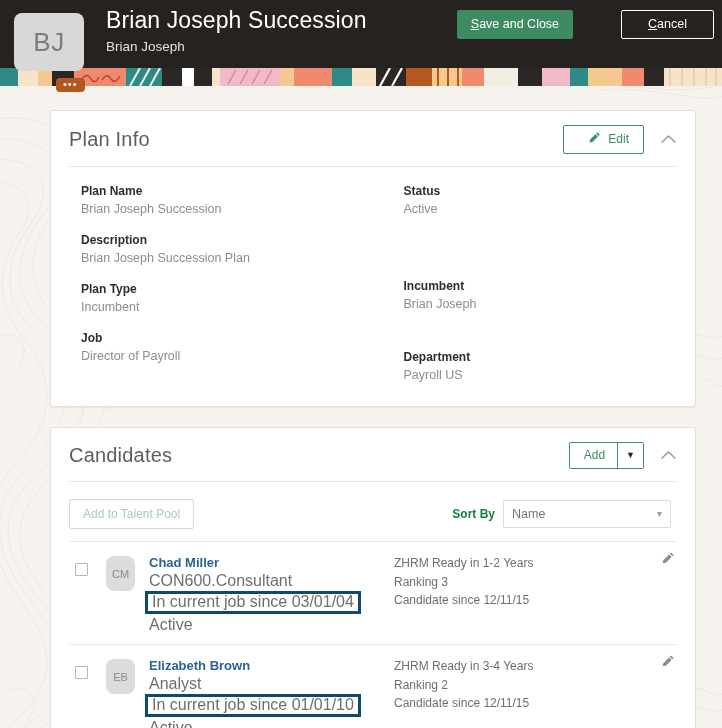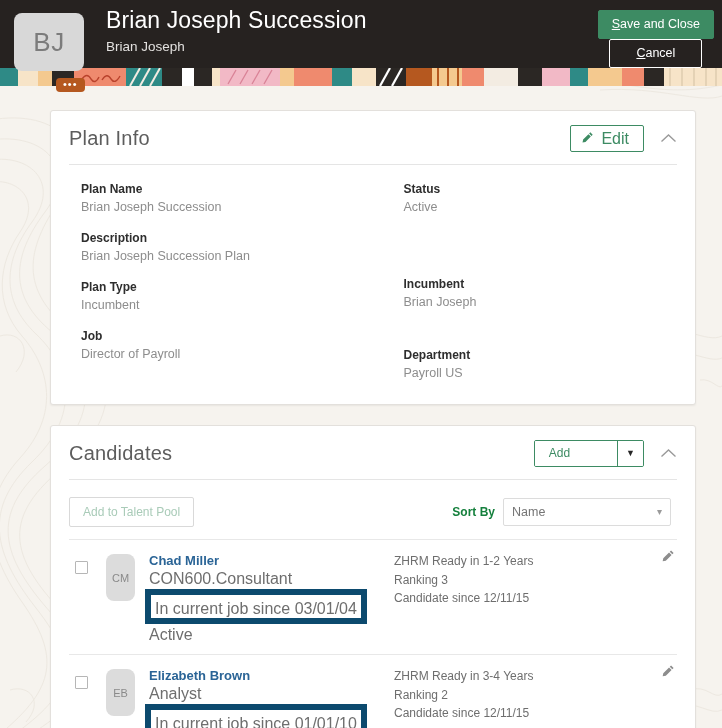--- a/index.html
+++ b/index.html
@@ -53,21 +53,21 @@
     font-weight: 400;
     line-height: 18px;
     margin-top: 3px;
   }
   .header-actions {
     position: absolute;
     top: 10px;
     right: 8px;
     display: flex;
     align-items: center;
-    flex-direction: column;
+    gap: 10px;
   }
   .btn-save {
     background: #3d8b63;
     color: #ffffff;
     border: 1px solid #3d8b63;
     font-size: 12.5px;
     font-family: "Liberation Sans", sans-serif;
     padding: 5px 13px 6px 13px;
     border-radius: 2px;
     cursor: pointer;
@@ -78,20 +78,21 @@
     background: transparent;
     color: #ffffff;
     border: 1px solid #ffffff;
     font-size: 12.5px;
     font-family: "Liberation Sans", sans-serif;
     padding: 5px 26px 6px 26px;
     border-radius: 2px;
     cursor: pointer;
     line-height: 16px;
     white-space: nowrap;
+    margin-left: 38px;
   }
   .akey { text-decoration: underline; }
 
   
   .banner-strip {
     position: relative;
     z-index: 2;
     height: 18px;
     width: 100%;
     overflow: hidden;
@@ -158,45 +159,44 @@
   .hr {
     height: 1px;
     background: #e5e5e5;
     margin: 12px 18px 0 18px;
   }
 
   .btn-edit {
     border: 1px solid #3d8b63;
     background: #ffffff;
     color: #3d8b63;
-    font-size: 16px;
+    font-size: 12px;
     font-family: "Liberation Sans", sans-serif;
     border-radius: 2px;
-    padding: 5px 14px 5px 10px;
+    padding: 5px 14px 5px 24px;
     display: flex;
     align-items: center;
     gap: 7px;
     cursor: pointer;
     line-height: 15px;
   }
   .chev {
     color: #9a9a9a;
     margin-left: 16px;
     cursor: pointer;
     display: flex;
     align-items: center;
   }
 
   .btn-add-split {
     display: flex;
     border: 1px solid #3d8b63;
     border-radius: 2px;
     overflow: hidden;
     background: #ffffff;
-    gap: 35px;
   }
   .btn-add-main {
     color: #3d8b63;
     background: #ffffff;
     border: 0;
     font-size: 12px;
     font-family: "Liberation Sans", sans-serif;
     padding: 5px 12px 5px 14px;
     cursor: pointer;
     line-height: 15px;
@@ -291,21 +291,21 @@
   .cand-check {
     width: 13px; height: 13px;
     border: 1px solid #b6b6b6;
     background: #ffffff;
     border-radius: 1px;
     margin: 10px 18px 0 6px;
     cursor: pointer;
     flex: none;
   }
   .cand-initials {
-    width: 29px; height: 47px;
+    width: 29px; height: 35px;
     background: #dcdcdc;
     border-radius: 8px;
     color: #8a8a8a;
     font-size: 11px;
     display: flex;
     align-items: center;
     justify-content: center;
     margin: 3px 14px 0 0;
     flex: none;
   }
@@ -318,22 +318,22 @@
     cursor: pointer;
     display: inline-block;
   }
   .cand-sub {
     font-size: 16px;
     color: #6e6e6e;
     line-height: 18px;
   }
   .highlight-box {
     display: inline-block;
-    border: 6px solid #0c4a6e;
-    padding: 6px 4px 1px 4px;
+    border: 3px solid #0c4a6e;
+    padding: 0px 4px 1px 4px;
     margin: 1px 0 2px -4px;
     line-height: 16px;
   }
   .cand-right {
     flex: 1;
     padding-top: 1px;
   }
   .cand-right div {
     font-size: 12px;
     color: #6e6e6e;

